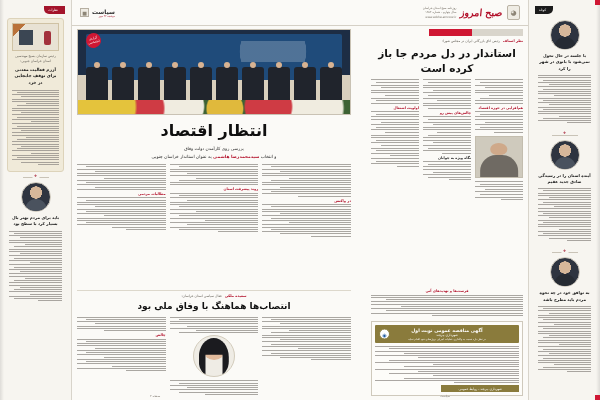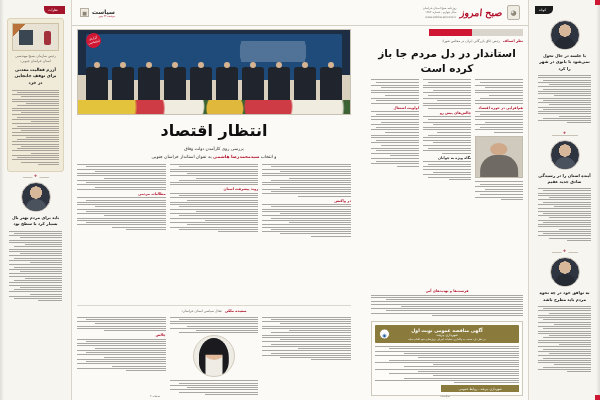--- a/index.html
+++ b/index.html
@@ -764,20 +764,21 @@
                 <i class="s45"></i>
             </div>
           </div>
         </div>
 
         <div class="pkg-woman">
           <div class="kicker-row" style="justify-content:center">
             <span class="kicker-red">سعیده ملکی</span>
             <span class="kicker-gray">فعال سیاسی استان خراسان:</span>
           </div>
+          <h2 class="hl-woman">انتصاب‌ها هماهنگ با وفاق ملی بود</h2>
           <div class="main-cols">
             <div class="col">
               <div class="lines tight rtltext">
                 <i class="s100"></i>
                   <i class="s90"></i>
                   <i class="s100"></i>
                   <i class="s80"></i>
                   <i class="s100"></i>
                 <i class="s100"></i>
                   <i class="s70"></i>

